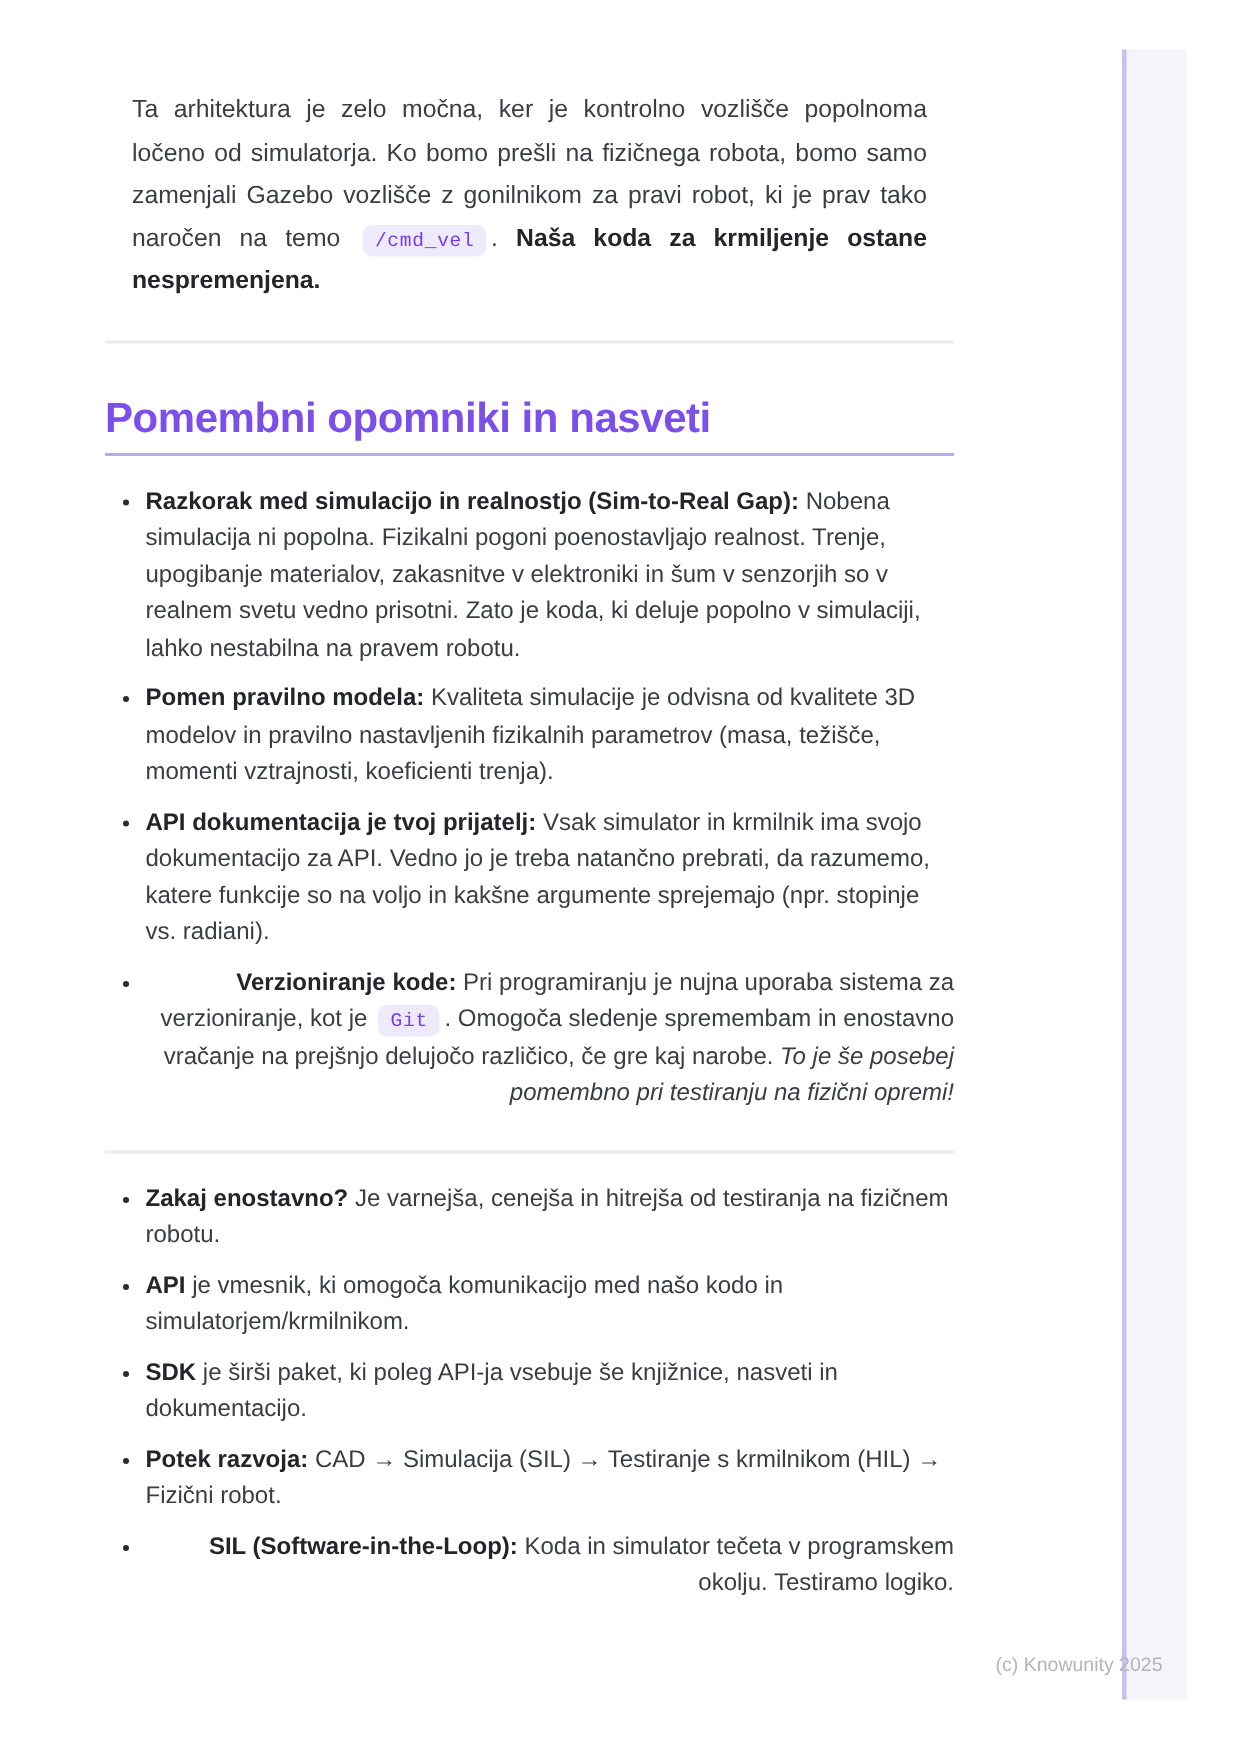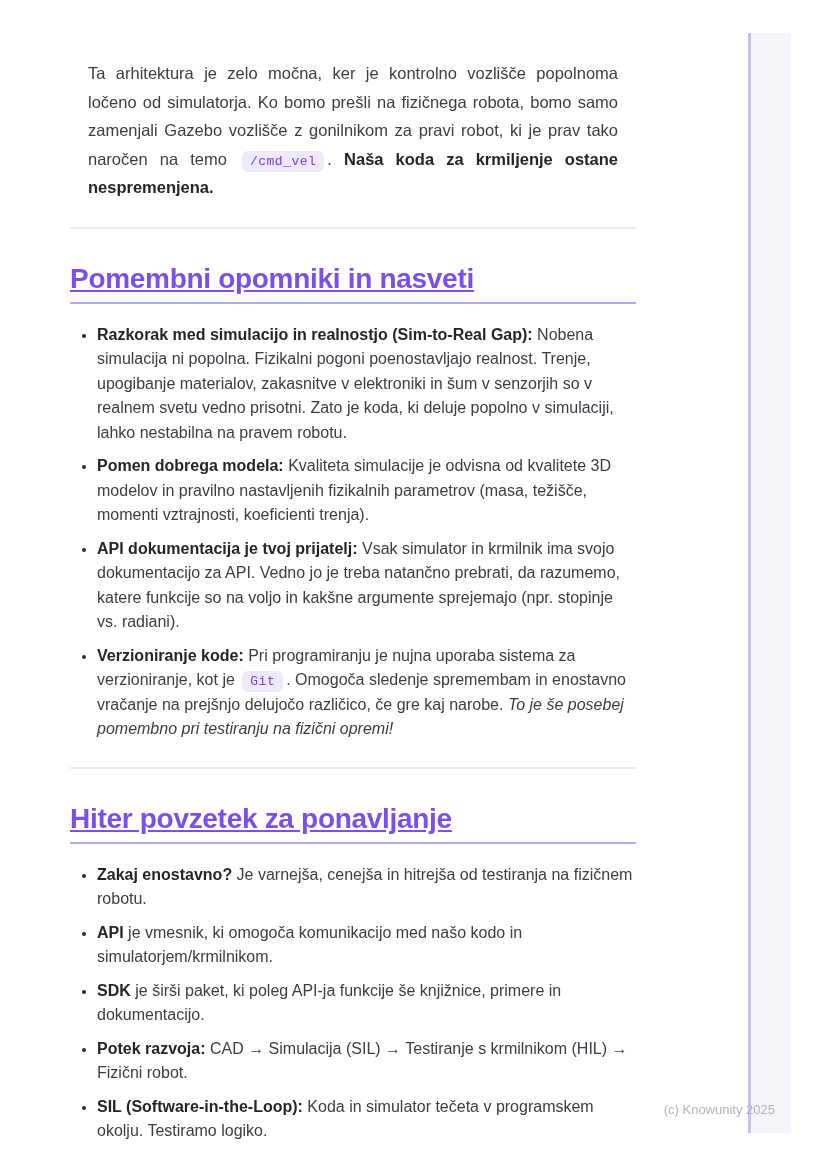--- a/index.html
+++ b/index.html
@@ -29,35 +29,34 @@
   }
   h2.heading {
     margin: 34px 0 0 0;
     font-size: 28px;
     line-height: 32px;
     font-weight: 700;
     letter-spacing: -0.3px;
     color: var(--accent-purple);
     padding-bottom: 7px;
     border-bottom: 2.5px solid var(--underline-purple);
-    text-decoration: underline;
   }
   ul.bullets {
     margin: 19px 0 0 0;
     padding-left: 27px;
     list-style: disc outside;
   }
   ul.bullets li {
     margin-bottom: 9px;
     font-size: 16px;
     line-height: 24.5px;
     color: var(--body-text);
   }
   ul.bullets li::marker { color: #2a2c31; font-size: 13px; }
-  ul.bullets li:last-child { margin-bottom: 0; }
+  ul.bullets li:last-child { margin-bottom: 0; text-align: right; }
   .seg-n { font-weight: 400; }
   .seg-b { font-weight: 700; color: var(--bold-text); }
   .seg-i { font-style: italic; }
   .code-badge {
     display: inline-block;
     font-family: "Liberation Mono", monospace;
     font-size: 13px;
     line-height: 17px;
     color: var(--code-text);
     background: var(--code-bg);
@@ -93,34 +92,33 @@
   <div class="content">
 
     <p class="intro"><span class="seg-n">Ta arhitektura je zelo močna, ker je kontrolno vozlišče popolnoma ločeno od simulatorja. Ko bomo prešli na fizičnega robota, bomo samo zamenjali Gazebo vozlišče z gonilnikom za pravi robot, ki je prav tako naročen na temo </span><code class="code-badge">/cmd_vel</code><span class="seg-n">. </span><span class="seg-b">Naša koda za krmiljenje ostane nespremenjena.</span></p>
 
     <hr class="divider">
 
     <section>
       <h2 class="heading">Pomembni opomniki in nasveti</h2>
       <ul class="bullets">
           <li><span class="seg-b">Razkorak med simulacijo in realnostjo (Sim-to-Real Gap):</span><span class="seg-n"> Nobena simulacija ni popolna. Fizikalni pogoni poenostavljajo realnost. Trenje, upogibanje materialov, zakasnitve v elektroniki in šum v senzorjih so v realnem svetu vedno prisotni. Zato je koda, ki deluje popolno v simulaciji, lahko nestabilna na pravem robotu.</span></li>
-          <li><span class="seg-b">Pomen dobrega modela:</span><span class="seg-n"> Kvaliteta simulacije je odvisna od kvalitete 3D modelov in pravilno nastavljenih fizikalnih parametrov (masa, težišče, momenti vztrajnosti, koeficienti trenja).</span></li>
+          <li><span class="seg-b">Pomen pravilno modela:</span><span class="seg-n"> Kvaliteta simulacije je odvisna od kvalitete 3D modelov in pravilno nastavljenih fizikalnih parametrov (masa, težišče, momenti vztrajnosti, koeficienti trenja).</span></li>
           <li><span class="seg-b">API dokumentacija je tvoj prijatelj:</span><span class="seg-n"> Vsak simulator in krmilnik ima svojo dokumentacijo za API. Vedno jo je treba natančno prebrati, da razumemo, katere funkcije so na voljo in kakšne argumente sprejemajo (npr. stopinje vs. radiani).</span></li>
           <li><span class="seg-b">Verzioniranje kode:</span><span class="seg-n"> Pri programiranju je nujna uporaba sistema za verzioniranje, kot je </span><code class="code-badge">Git</code><span class="seg-n">. Omogoča sledenje spremembam in enostavno vračanje na prejšnjo delujočo različico, če gre kaj narobe. </span><span class="seg-i">To je še posebej pomembno pri testiranju na fizični opremi!</span></li>
         </ul>
     </section>
 
     <hr class="divider">
 
     <section>
-      <h2 class="heading">Hiter povzetek za ponavljanje</h2>
       <ul class="bullets">
           <li><span class="seg-b">Zakaj enostavno?</span><span class="seg-n"> Je varnejša, cenejša in hitrejša od testiranja na fizičnem robotu.</span></li>
           <li><span class="seg-b">API</span><span class="seg-n"> je vmesnik, ki omogoča komunikacijo med našo kodo in simulatorjem/krmilnikom.</span></li>
-          <li><span class="seg-b">SDK</span><span class="seg-n"> je širši paket, ki poleg API-ja funkcije še knjižnice, primere in dokumentacijo.</span></li>
+          <li><span class="seg-b">SDK</span><span class="seg-n"> je širši paket, ki poleg API-ja vsebuje še knjižnice, nasveti in dokumentacijo.</span></li>
           <li><span class="seg-b">Potek razvoja:</span><span class="seg-n"> CAD → Simulacija (SIL) → Testiranje s krmilnikom (HIL) → Fizični robot.</span></li>
           <li><span class="seg-b">SIL (Software-in-the-Loop):</span><span class="seg-n"> Koda in simulator tečeta v programskem okolju. Testiramo logiko.</span></li>
         </ul>
     </section>
 
   </div>
 
   <div class="edge-bar"></div>
 
   <div class="footer">(c) Knowunity 2025</div>

